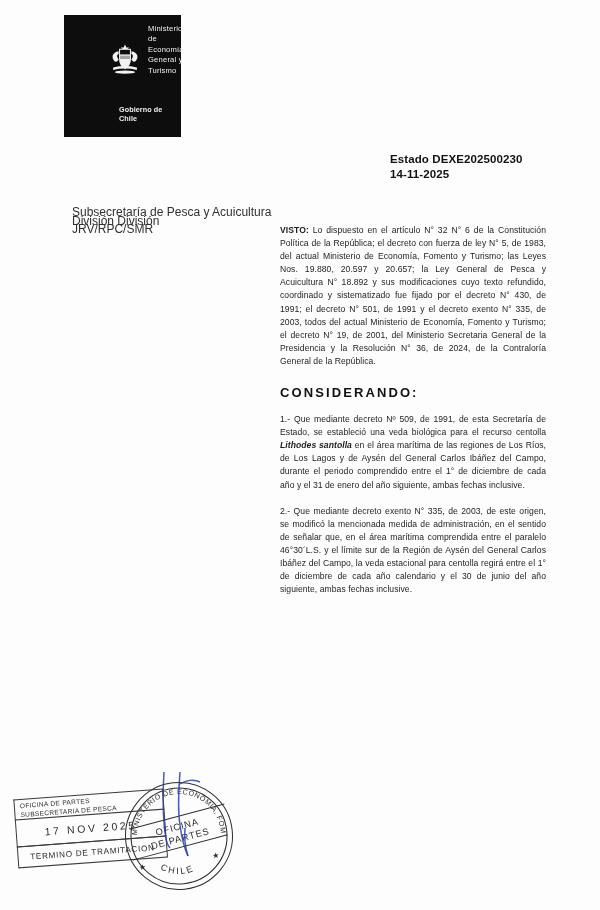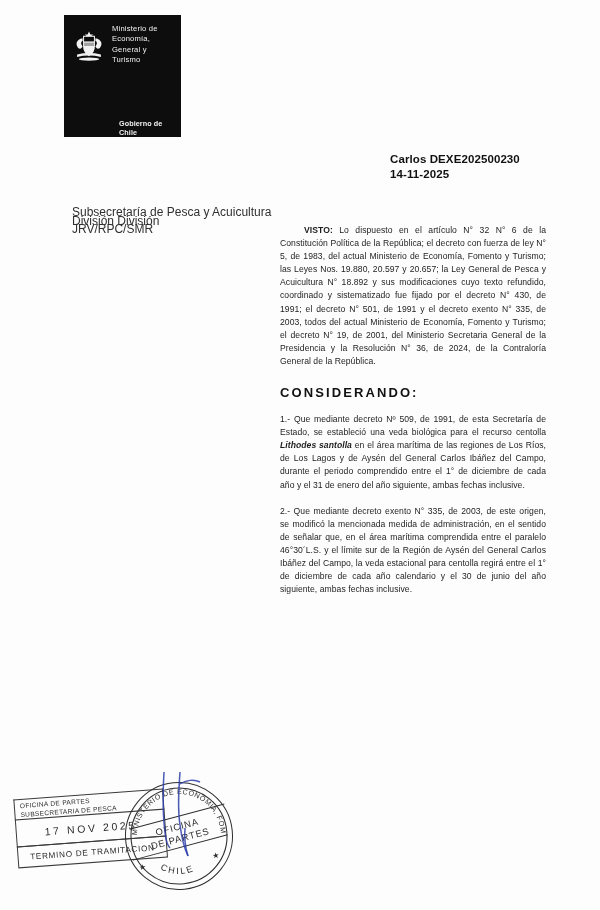--- a/index.html
+++ b/index.html
@@ -15,33 +15,33 @@
   
   .page{position:absolute;inset:0;background:#fdfdfd;}
 
   
   .logo-box{
     position:absolute;left:64px;top:15px;width:117px;height:122px;
     background:#0d0d0d;
     box-sizing:border-box;
     padding:9px 0 0 0;
   }
-  .logo-top{display:flex;align-items:center;padding-left:8px;}
+  .logo-top{display:flex;align-items:flex-end;padding-left:8px;margin-left:36px;}
   .logo-crest{
     width:34px;height:34px;flex:0 0 34px;margin-top:2px;
     position:relative;
   }
   .logo-crest svg{display:block;}
   .logo-text{
     color:#f2f2f2;font-size:7.6px;line-height:10.4px;
     margin-left:6px;letter-spacing:.2px;
     font-family:"Liberation Sans", sans-serif;
   }
   .logo-foot{
-    position:absolute;left:55px;bottom:0;
+    position:absolute;left:55px;bottom:14px;
     color:#f2f2f2;font-size:7.2px;font-weight:bold;letter-spacing:.1px;
   }
 
   
   .folio{
     position:absolute;left:390px;top:152px;
     font-size:11.5px;font-weight:bold;line-height:15px;
     letter-spacing:.1px;color:#111;
   }
 
@@ -61,21 +61,21 @@
     letter-spacing:.1px;color:#111;
     margin:0 0 20px 0;
   }
   .doc-title .l2{display:block;}
   .para{
     font-size:8.6px;line-height:13.1px;
     text-align:justify;text-align-last:left;
     color:#1d1d1d;margin:0 0 13px 0;
     letter-spacing:.05px;
   }
-  .para b{font-weight:bold;margin-left:24px;}
+  .para b{font-weight:bold;}
   .para i.sp{font-style:italic;font-weight:bold;}
   .heading{
     font-size:13px;font-weight:bold;letter-spacing:2.1px;
     color:#111;margin:17px 0 13px 0;
   }
 
   
   .stamp-layer{position:absolute;left:0;top:770px;width:260px;height:140px;}
 
   .rect-stamp{
@@ -167,21 +167,21 @@
         <div>Ministerio de</div>
         <div>Economía,</div>
         <div>General y</div>
         <div>Turismo</div>
       </div>
     </div>
     <div class="logo-foot">Gobierno de Chile</div>
   </div>
 
   <div class="folio">
-    <div>Carlos DEXE202500230</div>
+    <div>Estado DEXE202500230</div>
     <div>14-11-2025</div>
   </div>
 
   <div class="issuer">
     <div>Subsecretaría de Pesca y Acuicultura</div>
     <div>División División</div>
     <div>JRV/RPC/SMR</div>
   </div>
 
   <div class="col">

